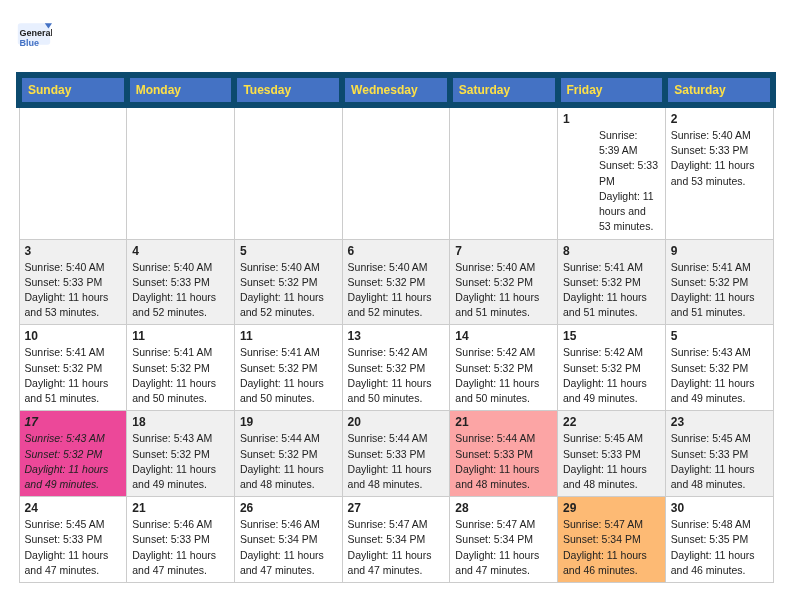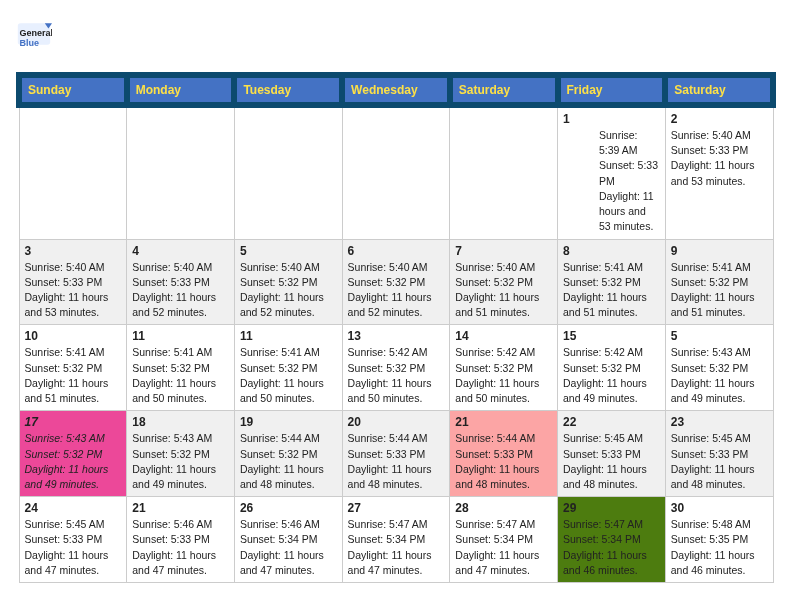--- a/index.html
+++ b/index.html
@@ -287,21 +287,21 @@
           <div class="day-info" style="white-space: pre-line;">Sunrise: 5:47 AM
 Sunset: 5:34 PM
 Daylight: 11 hours and 47 minutes.</div>
         </td>
         <td style="background: rgb(255, 255, 255);">
           <span class="day-num">28</span>
           <div class="day-info" style="white-space: pre-line;">Sunrise: 5:47 AM
 Sunset: 5:34 PM
 Daylight: 11 hours and 47 minutes.</div>
         </td>
-        <td style="background: #4d7c0f;">
+        <td style="background: #fdba74;">
           <span class="day-num">29</span>
           <div class="day-info" style="white-space: pre-line;">Sunrise: 5:47 AM
 Sunset: 5:34 PM
 Daylight: 11 hours and 46 minutes.</div>
         </td>
         <td style="background: rgb(255, 255, 255);">
           <span class="day-num">30</span>
           <div class="day-info" style="white-space: pre-line;">Sunrise: 5:48 AM
 Sunset: 5:35 PM
 Daylight: 11 hours and 46 minutes.</div>

